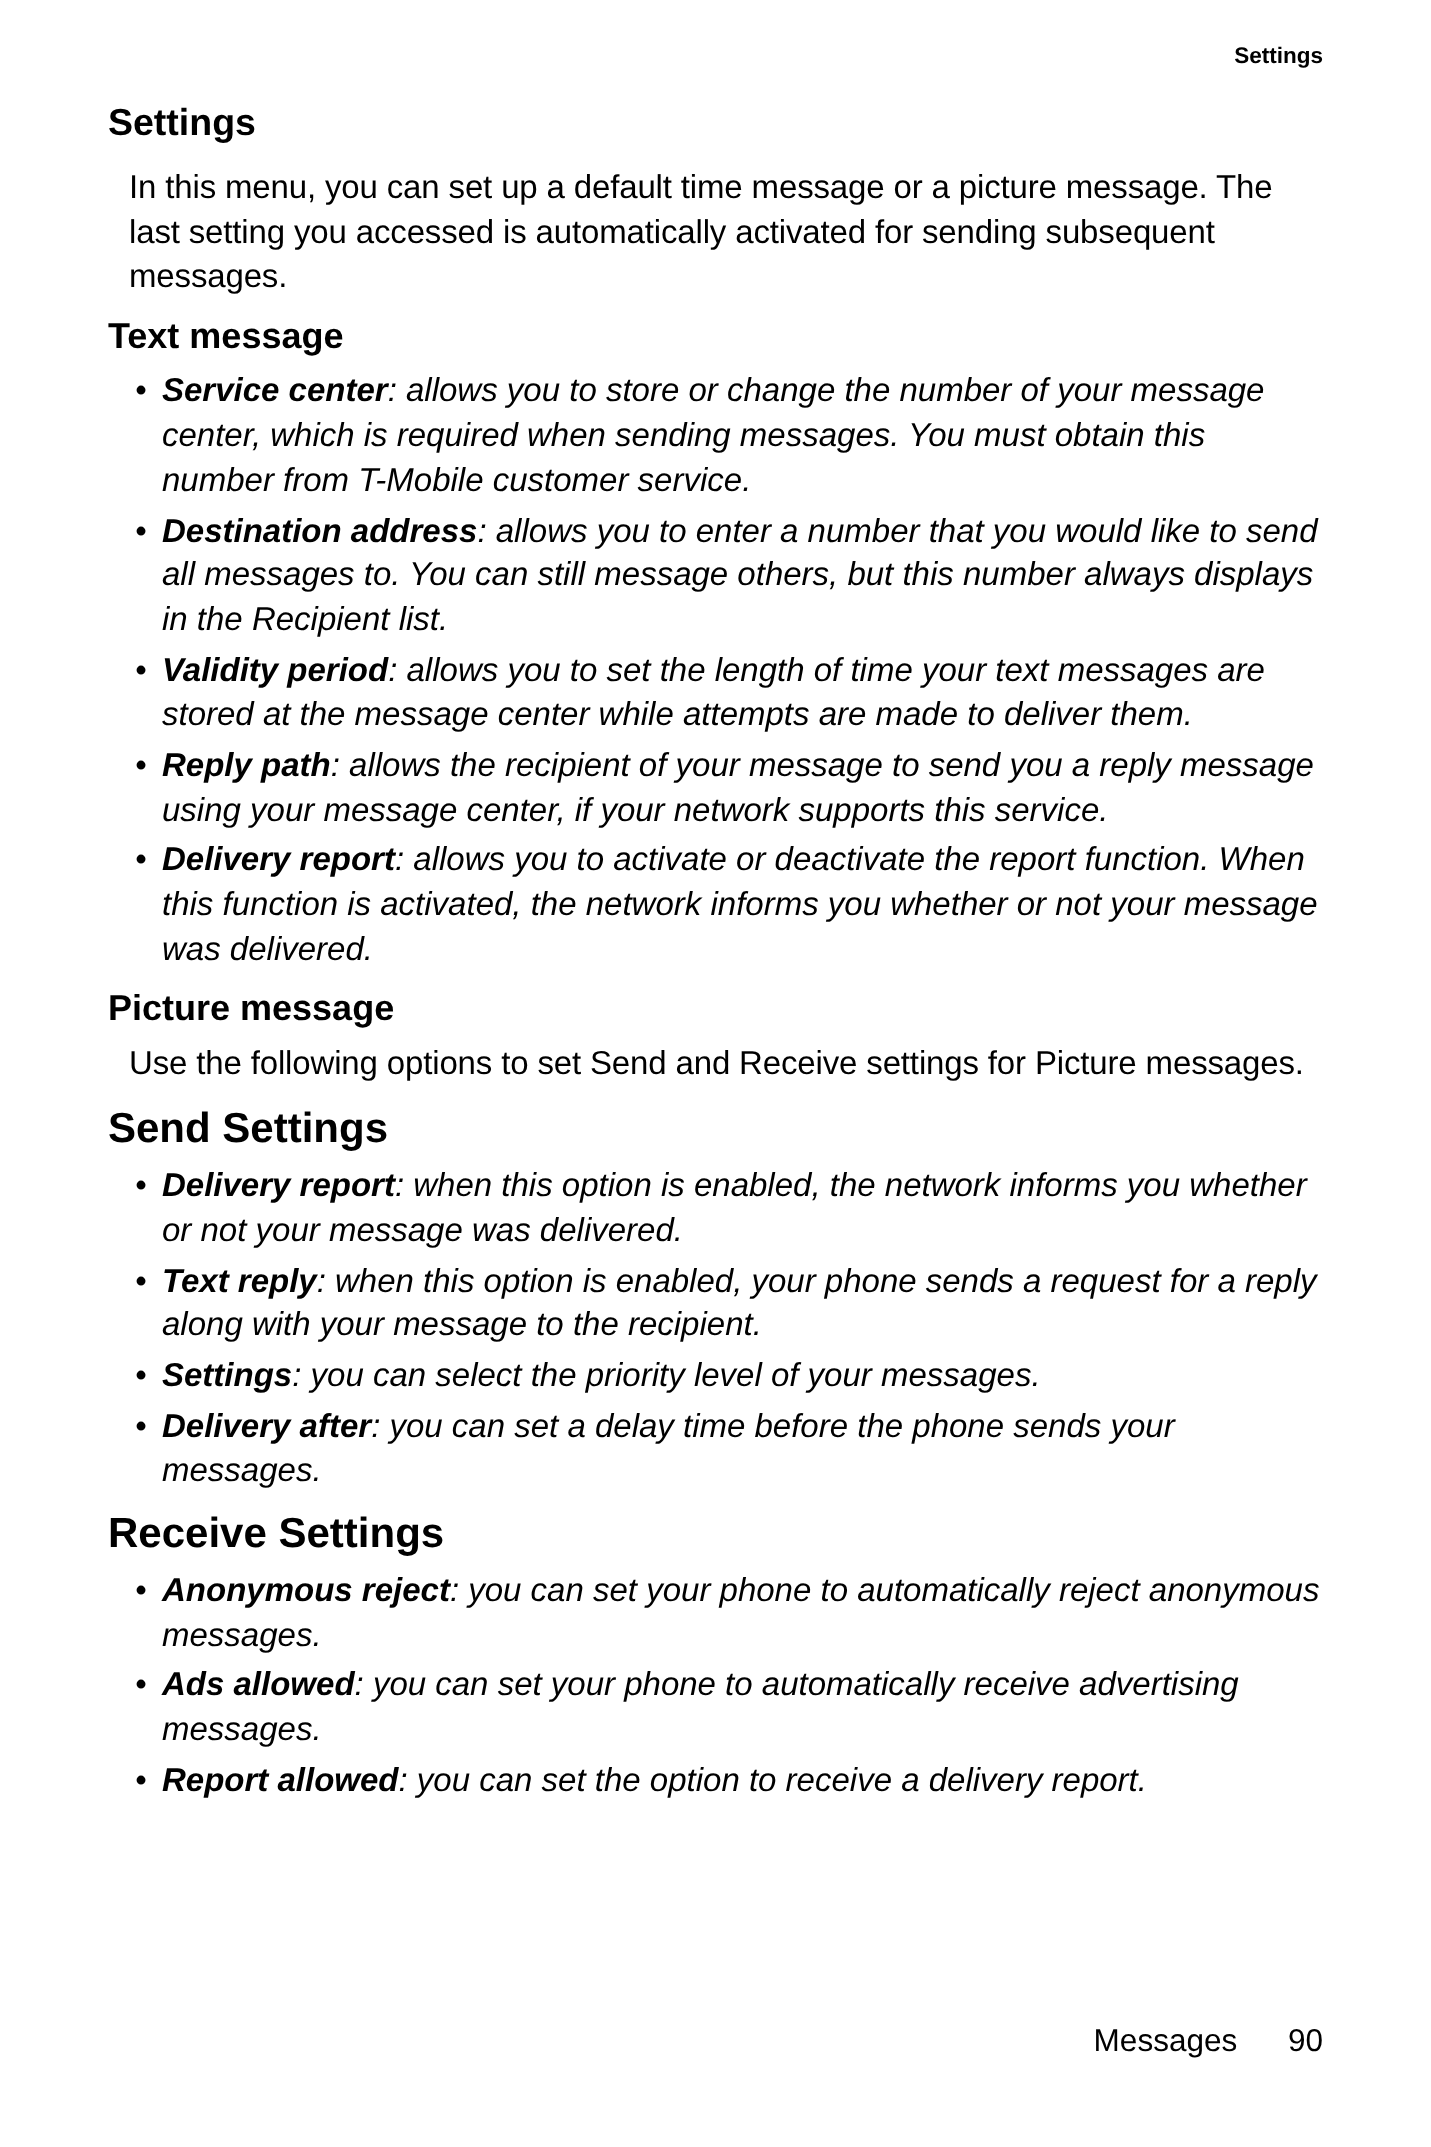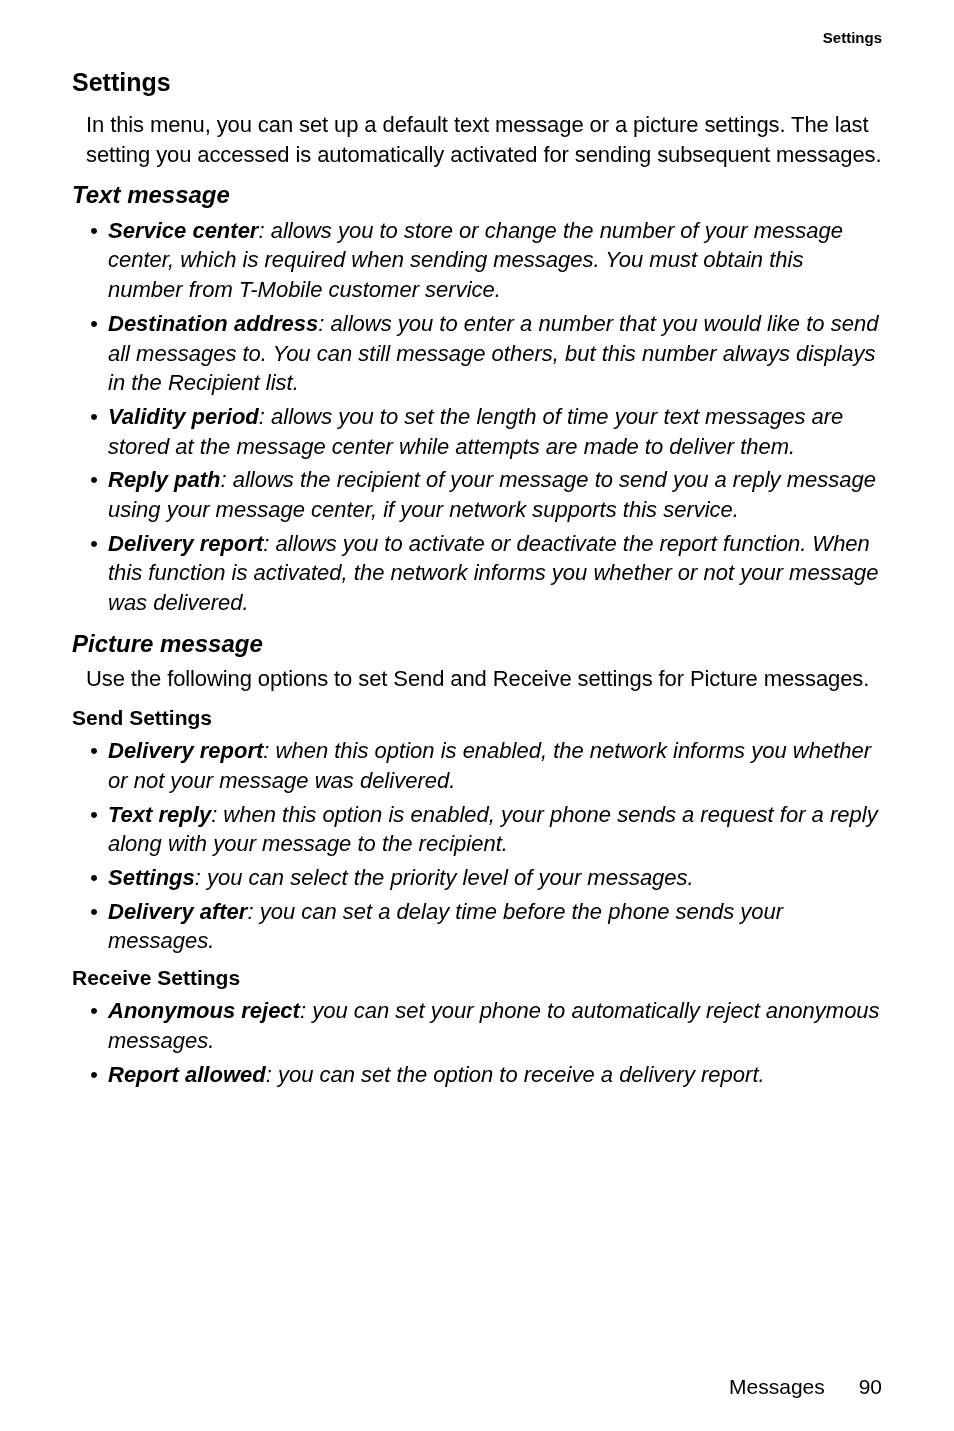--- a/index.html
+++ b/index.html
@@ -20,28 +20,27 @@
     font-size: 15px;
     margin-bottom: 18px;
   }
   .h1 {
     font-weight: 800;
     font-size: 25px;
     margin-bottom: 10px;
   }
   .h2 {
     font-weight: 800;
-    font-style: italic;
     font-size: 24px;
     margin-top: 10px;
     margin-bottom: 4px;
   }
   .h3 {
     font-weight: 800;
-    font-size: 21px;
+    font-size: 28px;
     margin-top: 8px;
     margin-bottom: 4px;
   }
   .para {
     margin-left: 14px;
     margin-bottom: 10px;
     font-weight: 400;
     letter-spacing: -0.1px;
   }
   ul.bullets {
@@ -58,34 +57,34 @@
   ul.bullets > li::before {
     content: "•";
     position: absolute;
     left: 4px;
     top: 0;
     font-size: 22px;
   }
   .b { font-weight: 700; }
   .footer {
     position: absolute;
-    bottom: 30px;
+    bottom: 56px;
     right: 72px;
     font-size: 21px;
     font-weight: 400;
   }
   .footer .pn { margin-left: 28px; }
 </style>
 </head>
 <body>
 
 <div class="running-head">Settings</div>
 
 <div class="h1">Settings</div>
-<p class="para">In this menu, you can set up a default text message or a picture settings. The last setting you accessed is automatically activated for sending subsequent messages.</p>
+<p class="para">In this menu, you can set up a default time message or a picture message. The last setting you accessed is automatically activated for sending subsequent messages.</p>
 
 <div class="h2">Text message</div>
 <ul class="bullets">
   <li><span class="b">Service center</span><span>: allows you to store or change the number of your message center, which is required when sending messages. You must obtain this number from T-Mobile customer service.</span></li>
   <li><span class="b">Destination address</span><span>: allows you to enter a number that you would like to send all messages to. You can still message others, but this number always displays in the Recipient list.</span></li>
   <li><span class="b">Validity period</span><span>: allows you to set the length of time your text messages are stored at the message center while attempts are made to deliver them.</span></li>
   <li><span class="b">Reply path</span><span>: allows the recipient of your message to send you a reply message using your message center, if your network supports this service.</span></li>
   <li><span class="b">Delivery report</span><span>: allows you to activate or deactivate the report function. When this function is activated, the network informs you whether or not your message was delivered.</span></li>
 </ul>
 
@@ -96,19 +95,20 @@
 <ul class="bullets">
   <li><span class="b">Delivery report</span><span>: when this option is enabled, the network informs you whether or not your message was delivered.</span></li>
   <li><span class="b">Text reply</span><span>: when this option is enabled, your phone sends a request for a reply along with your message to the recipient.</span></li>
   <li><span class="b">Settings</span><span>: you can select the priority level of your messages.</span></li>
   <li><span class="b">Delivery after</span><span>: you can set a delay time before the phone sends your messages.</span></li>
 </ul>
 
 <div class="h3">Receive Settings</div>
 <ul class="bullets">
   <li><span class="b">Anonymous reject</span><span>: you can set your phone to automatically reject anonymous messages.</span></li>
+  <li><span class="b">Ads allowed</span><span>: you can set your phone to automatically receive advertising messages.</span></li>
   <li><span class="b">Report allowed</span><span>: you can set the option to receive a delivery report.</span></li>
 </ul>
 
 <div class="footer">
   <span>Messages</span>
   <span class="pn">90</span>
 </div>
 
 </body></html>

